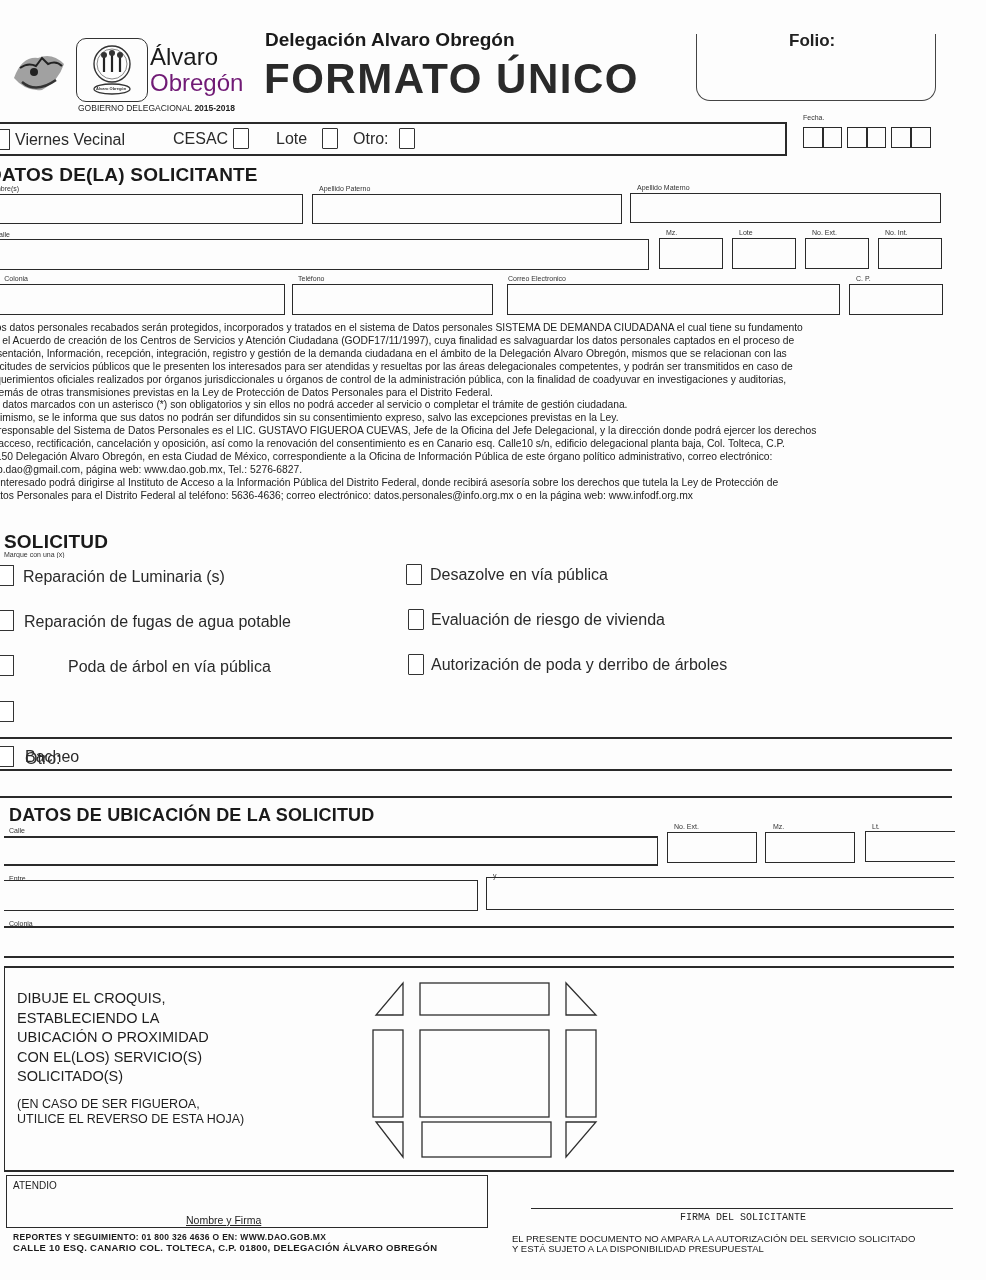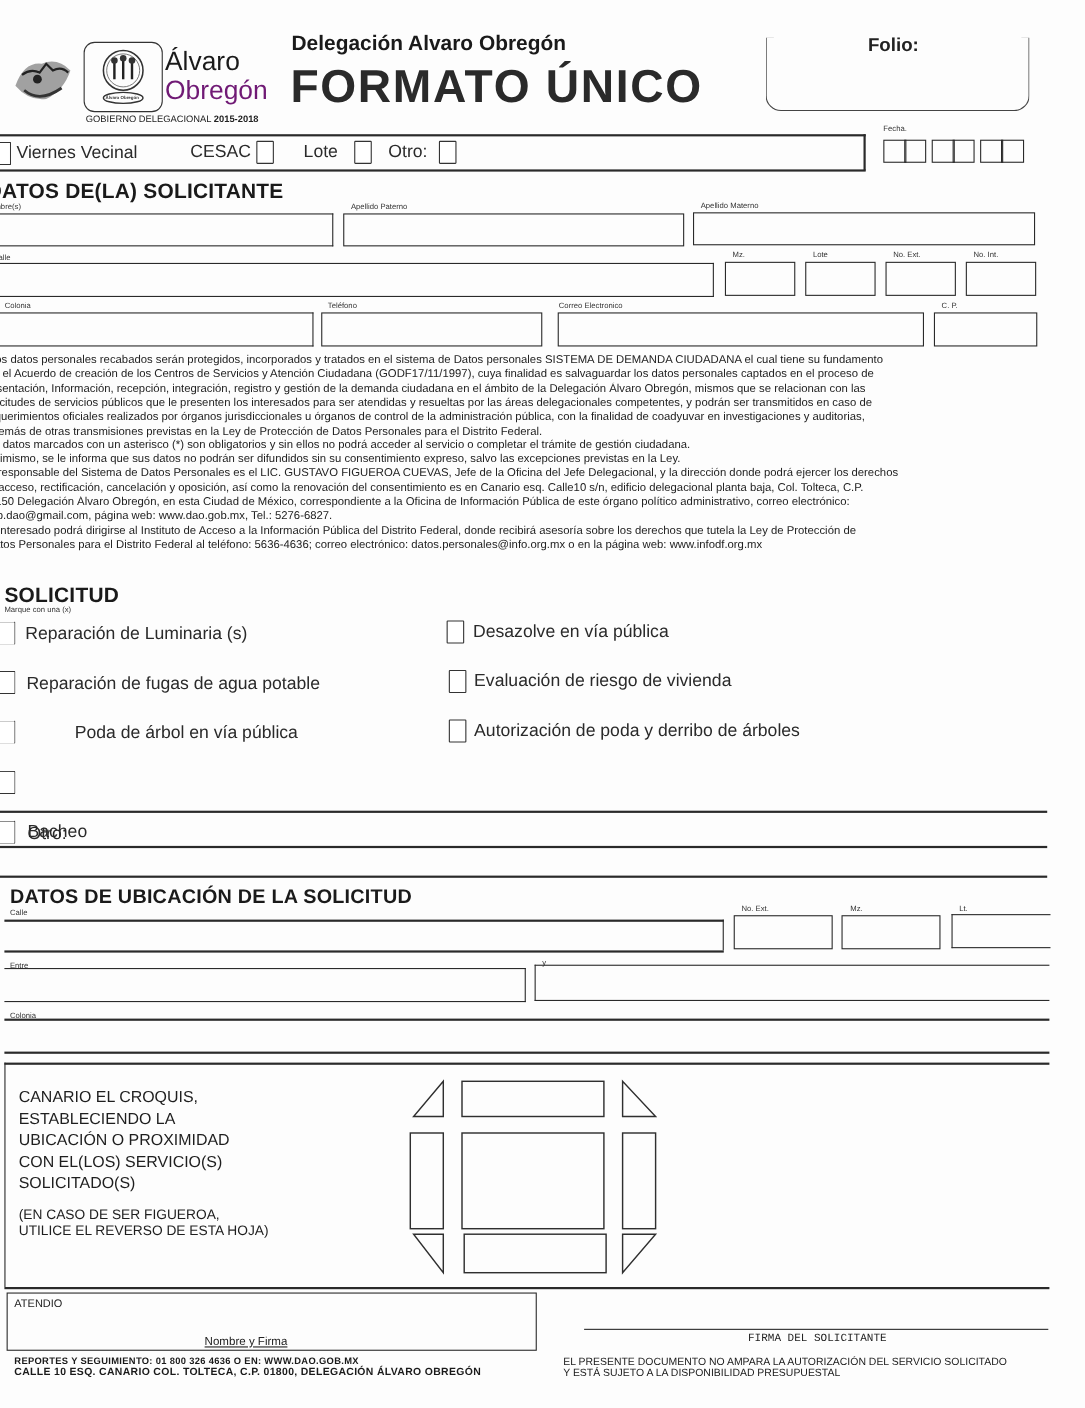--- a/index.html
+++ b/index.html
@@ -209,21 +209,21 @@
 
   <div class="lbl" style="left:9px;top:920px;">Colonia</div>
   <div class="hline" style="left:4px;top:926px;width:950px;"></div>
   <div class="hline" style="left:4px;top:956px;width:950px;"></div>
   <div class="hline" style="left:4px;top:966px;width:950px;"></div>
 </div>
 
 <div>
   <div class="abs" style="left:4px;top:966px;height:204px;border-left:1.6px solid #2a2a2a;"></div>
   <div class="croquis" style="left:17px;top:989px;">
-    <div>CANARIO EL CROQUIS,</div>
+    <div>DIBUJE EL CROQUIS,</div>
     <div>ESTABLECIENDO LA</div>
     <div>UBICACIÓN O PROXIMIDAD</div>
     <div>CON EL(LOS) SERVICIO(S)</div>
     <div>SOLICITADO(S)</div>
   </div>
   <div class="croquis-note" style="left:17px;top:1097px;">
     <div>(EN CASO DE SER FIGUEROA,</div>
     <div>UTILICE EL REVERSO DE ESTA HOJA)</div>
   </div>
 

